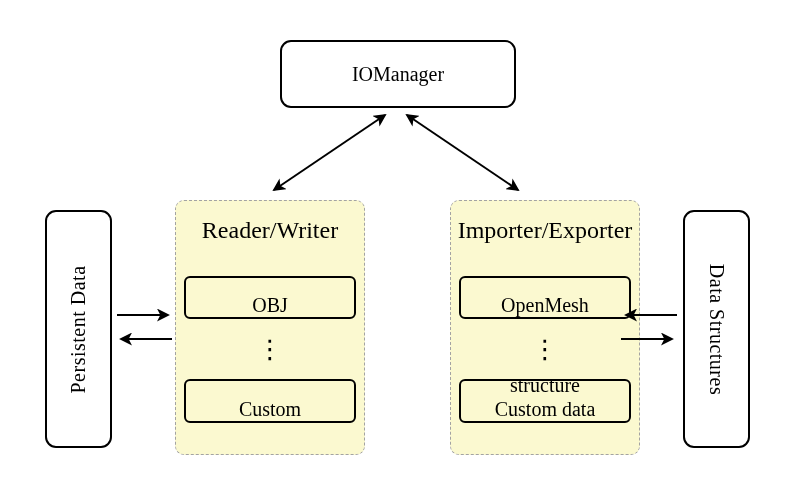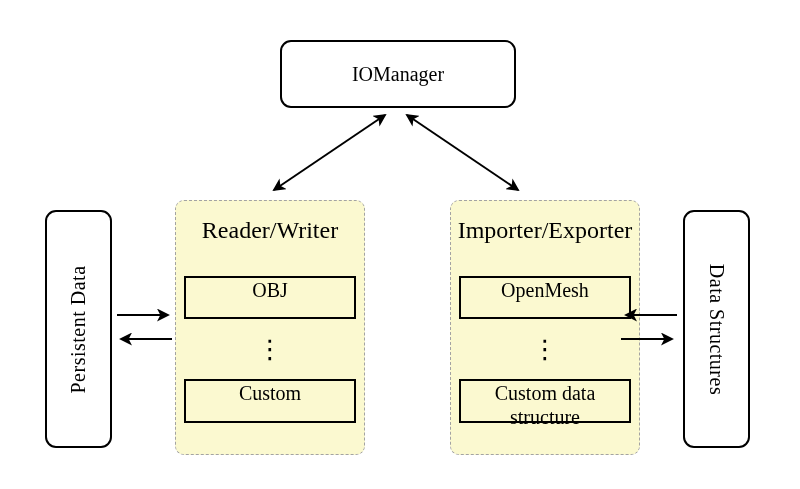--- a/index.html
+++ b/index.html
@@ -50,25 +50,25 @@
     font-size: 24px;
     line-height: 24px;
   }
   .inner-node {
     position: absolute;
     box-sizing: border-box;
     left: 8px;
     right: 8px;
     background: #fbf9d0;
     border: 2.8px solid #000000;
-    border-radius: 0;
+    border-radius: 6px;
     display: flex;
     flex-direction: column;
     align-items: center;
-    justify-content: flex-start;
+    justify-content: flex-end;
     font-size: 20px;
     line-height: 24px;
     text-align: center;
   }
   .inner-top    { top: 75px;  height: 43px; }
   .inner-bottom { top: 178px; height: 44px; }
   .vdots {
     position: absolute;
     top: 126px;
     left: 0;
@@ -116,22 +116,22 @@
     </div>
   </div>
 
   <div class="group" id="group-importer-exporter">
     <div class="group-title">Importer/Exporter</div>
     <div class="inner-node inner-top">
       <span>OpenMesh</span>
     </div>
     <div class="vdots">⋮</div>
     <div class="inner-node inner-bottom">
+      <span>structure</span>
       <span>Custom data</span>
-      <span>structure</span>
     </div>
   </div>
 
   <svg id="arrow-layer" viewBox="0 0 800 489" xmlns="http://www.w3.org/2000/svg">
     <defs>
       <marker id="ah" viewBox="0 0 10 10" refX="8.5" refY="5" markerWidth="6.5" markerHeight="6.5" orient="auto-start-reverse">
         <path d="M0,0 L10,5 L0,10 L2.6,5 Z" fill="#000000"></path>
       </marker>
     </defs>
     <line x1="385" y1="115" x2="274" y2="190" stroke="#000" stroke-width="2" marker-start="url(#ah)" marker-end="url(#ah)"></line>

